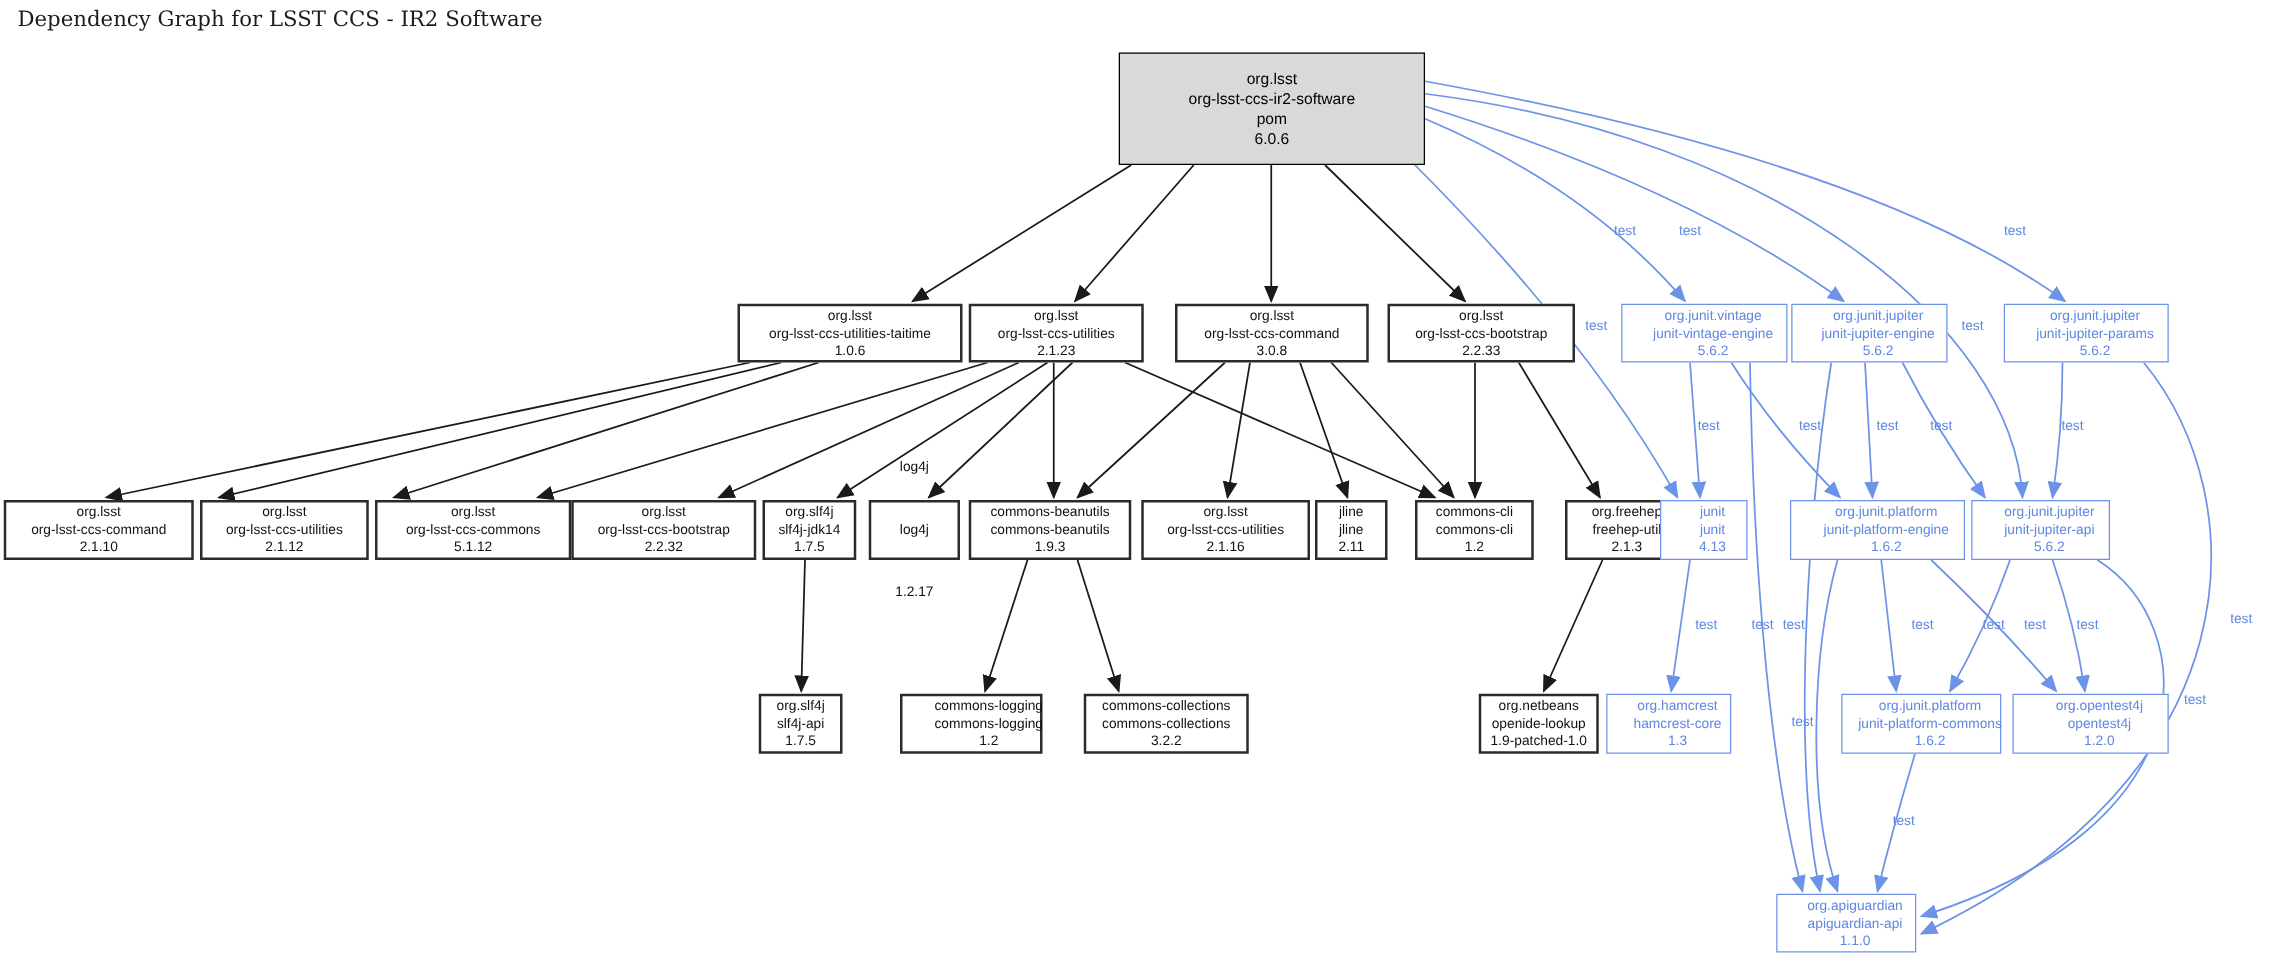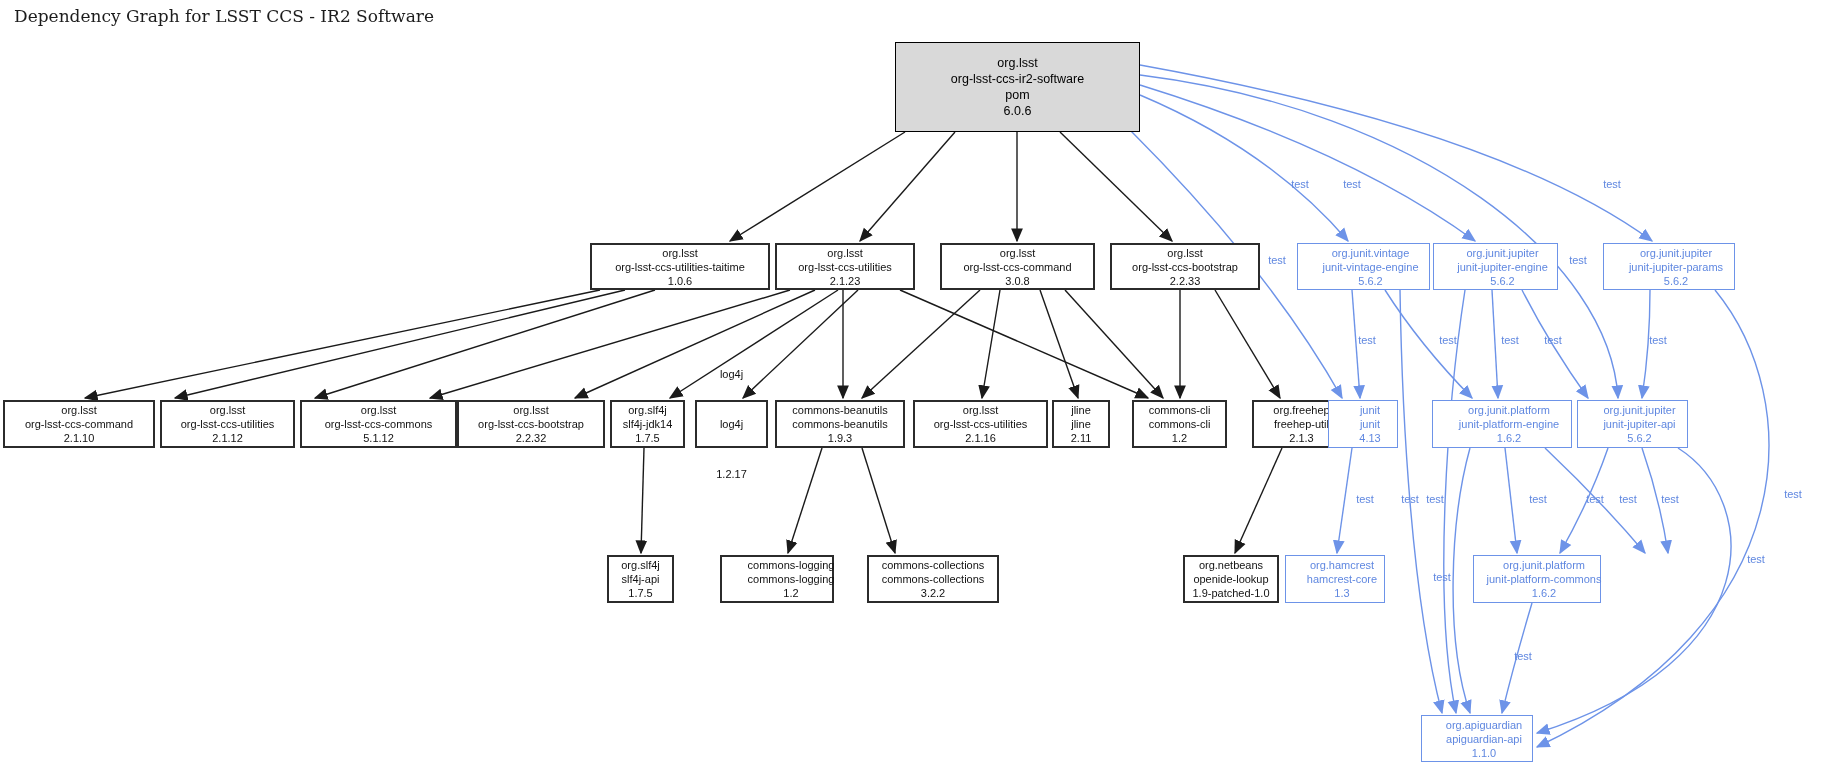--- a/index.html
+++ b/index.html
@@ -232,18 +232,23 @@
     <div class="node test" style="left: 1285px; top: 555px; width: 100px; height: 48px;">
       <div>org.hamcrest</div>
       <div>hamcrest-core</div>
       <div>1.3</div>
     </div>
     <div class="node test" style="left: 1473px; top: 555px; width: 128px; height: 48px;">
       <div>org.junit.platform</div>
       <div>junit-platform-commons</div>
       <div>1.6.2</div>
     </div>
+    <div class="node test" style="left: 1610px; top: 555px; width: 125px; height: 48px;">
+      <div>org.opentest4j</div>
+      <div>opentest4j</div>
+      <div>1.2.0</div>
+    </div>
     <div class="node test" style="left: 1421px; top: 715px; width: 112px; height: 47px;">
       <div>org.apiguardian</div>
       <div>apiguardian-api</div>
       <div>1.1.0</div>
     </div>
   </div>
 
 </body></html>

